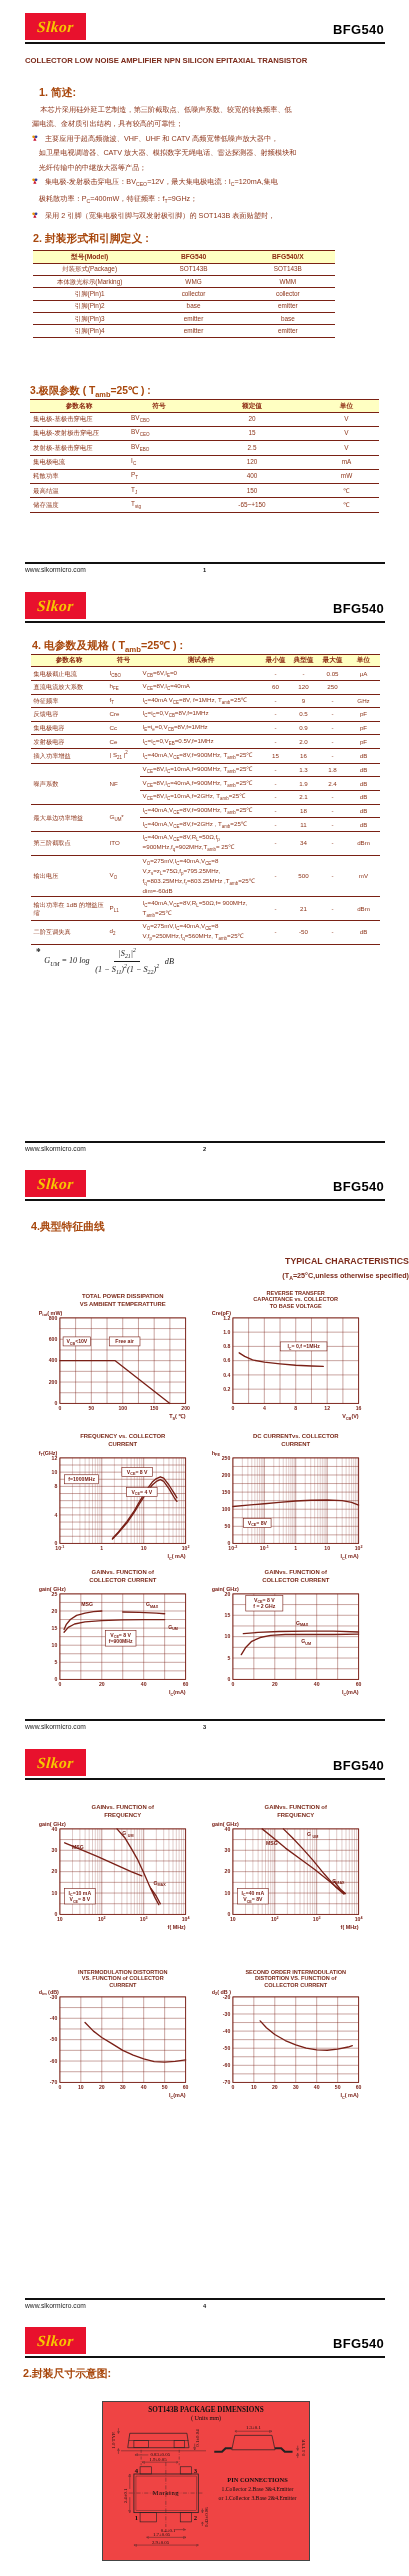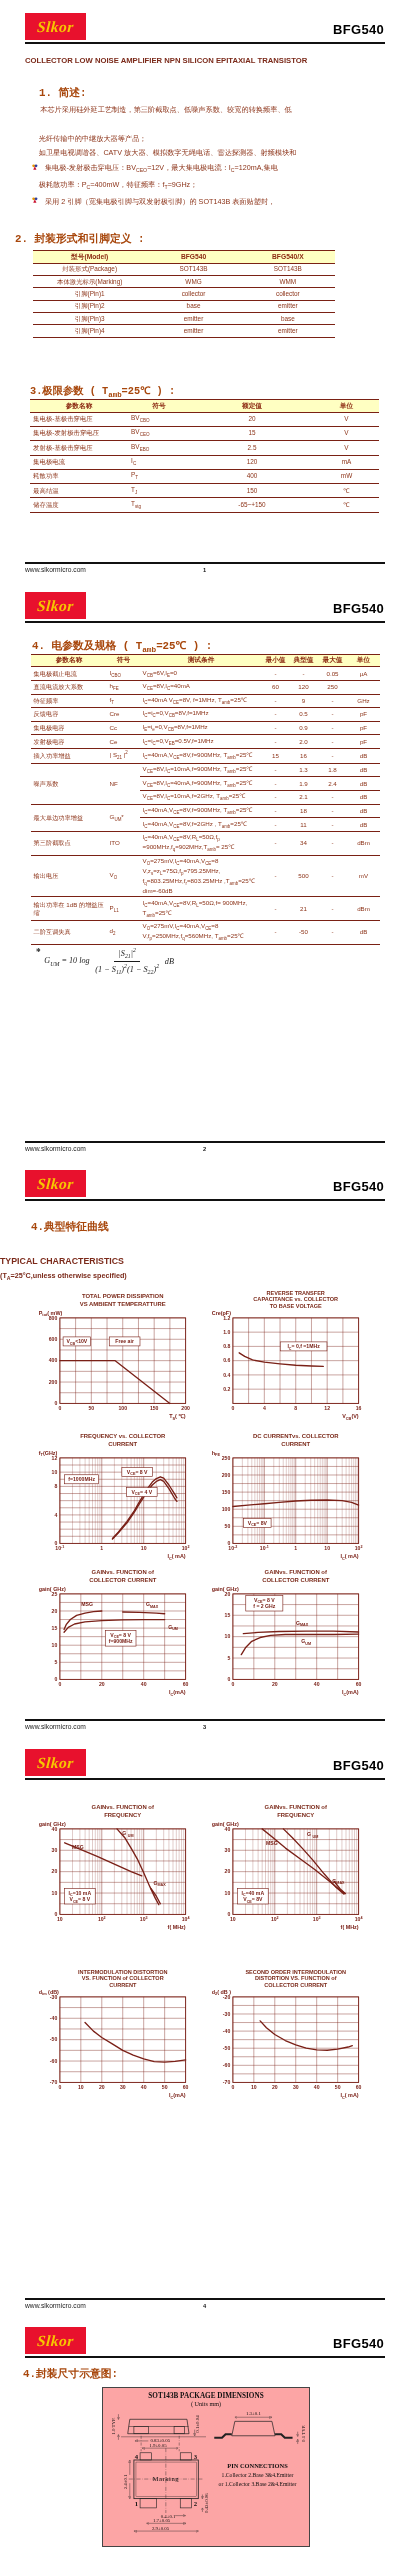--- a/index.html
+++ b/index.html
@@ -9,44 +9,44 @@
   .logo{position:absolute;left:25px;top:13px;width:61px;height:27px;background:#e8112d;display:flex;align-items:center;justify-content:center;}
   .logo .lt{color:#f7c600;font-family:"Liberation Serif",serif;font-style:italic;font-weight:bold;font-size:15.5px;letter-spacing:0.5px;transform:skewX(-4deg);}
   .model{position:absolute;right:25px;top:21.6px;font-size:13px;font-weight:bold;color:#000;letter-spacing:0.3px;}
   .hrule{position:absolute;left:25px;width:360px;top:42px;height:2.1px;background:#111;}
   
   .frule{position:absolute;left:25px;width:360px;top:562px;height:1.5px;background:#111;}
   .furl{position:absolute;left:25px;top:566px;font-size:6.7px;color:#1d1d1d;}
   .fpage{position:absolute;left:0;width:409px;top:567px;text-align:center;font-size:5.7px;font-weight:bold;color:#111;}
   
   .subtitle{position:absolute;left:25px;top:56px;font-size:7.7px;font-weight:bold;color:#7b2a1a;}
-  .h-sec{position:absolute;font-weight:bold;color:#a8470c;font-size:10.8px;font-family:Liberation Mono, monospace;}
+  .h-sec{position:absolute;font-weight:bold;color:#a8470c;font-size:10.8px;}
   .body-text{position:absolute;color:#8c3318;font-size:7.2px;line-height:14.4px;}
   .b-line{white-space:nowrap;}
   .b-first .txt{margin-left:7.2px;}
   .b-cont{padding-left:6.7px;}
   
   .tblwrap{position:absolute;}
   .tbl{border-collapse:collapse;color:#8c3318;table-layout:fixed;width:100%;}
   .tbl th,.tbl td{border-bottom:1px solid #7a2114;padding:1.5px 3.1px;font-size:6.4px;line-height:1.3;overflow-wrap:break-word;}
   .tbl thead th{background:#ffffc2;border-top:1.5px solid #7a2114;border-bottom:1.5px solid #7a2114;font-size:6.7px;color:#8c2a12;}
   .spec th,.spec td{font-size:6.2px;padding:1.3px 2.6px;}
   sub{font-size:72%;} sup{font-size:72%;}
   
   .formula{position:absolute;display:flex;align-items:center;gap:3.6px;color:#1a1a1a;font-family:"Liberation Serif",serif;font-style:italic;font-size:8.2px;}
   .formula .star{font-style:normal;font-weight:bold;font-size:9.3px;align-self:flex-start;}
   .frac{display:inline-flex;flex-direction:column;align-items:center;line-height:1.25;}
   .frac .num{padding:0 4.1px 0.5px;border-bottom:0.8px solid #1a1a1a;}
   .frac .den{padding:0.5px 2.1px 0;}
   
-  .tc-title{position:absolute;left:0;width:409px;text-align:left;font-weight:bold;color:#7b2a1a;}
+  .tc-title{position:absolute;left:0;width:409px;text-align:right;font-weight:bold;color:#7b2a1a;}
   .chart{position:absolute;width:155px;}
   .chart svg{display:block;font-family:"Liberation Sans",sans-serif;}
   
-  .figbox{position:absolute;left:102px;top:73px;width:206px;height:158px;border:0.8px solid #444;background:#fca5a5;}
+  .figbox{position:absolute;left:102px;top:87px;width:206px;height:158px;border:0.8px solid #444;background:#ef4444;}
   .figtitle{margin-top:4.1px;text-align:center;font-family:"Liberation Serif",serif;font-weight:bold;font-size:7.2px;color:#111;}
   .figunits{text-align:center;font-family:"Liberation Serif",serif;font-size:6.2px;color:#111;}
   .pkg{position:absolute;left:0;top:23px;}
   .pkg line,.pkg polyline,.pkg rect,.pkg path,.pkg polygon{stroke:#222;fill:none;}
   .pkg text{fill:#111;font-family:"Liberation Serif",serif;font-size:9.5px;}
   .pkg .pin{font-size:13px;font-weight:bold;}
   .pkg .pc-t{font-size:12.5px;font-weight:bold;}
   .pkg .pc-l{font-size:11px;}
   .pkg .mk{font-size:13px;letter-spacing:1px;}
 </style>
@@ -59,38 +59,44 @@
     <div class="logo">
         <span class="lt">Slkor</span>
       </div>
     <div class="model">BFG540</div>
     <div class="hrule"></div>
 
     <div class="subtitle">COLLECTOR LOW NOISE AMPLIFIER NPN SILICON EPITAXIAL TRANSISTOR</div>
     <div class="h-sec" style="left:39px;top:86px">1. 简述:</div>
     <div class="body-text" style="left:32px;top:103px;width:361px">
         <div class="b-line" style="padding-left: 8.2px;">本芯片采用硅外延工艺制造，第三阶截取点、低噪声系数、较宽的转换频率、低</div>
+        <div class="b-line" style="padding-left: 0px;">漏电流、金材质引出结构，具有较高的可靠性；</div>
       </div>
     <div class="body-text" style="left:32px;top:132px;width:366px">
+        <div class="b-line b-first"><svg width="5.7" height="6.2" viewBox="0 0 11 12">
+            <circle cx="3.2" cy="3.6" r="2.7" fill="#e99700"></circle>
+            <circle cx="7.8" cy="3.6" r="2.7" fill="#2f3f9e"></circle>
+            <path d="M5.5 4.5 L8.6 11 L2.4 11 Z" fill="#c8102e"></path>
+          </svg><span class="txt">主要应用于超高频微波、VHF、UHF 和 CATV 高频宽带低噪声放大器中，</span></div>
+        <div class="b-line b-cont">如卫星电视调谐器、CATV 放大器、模拟数字无绳电话、雷达探测器、射频模块和</div>
         <div class="b-line b-cont">光纤传输中的中继放大器等产品；</div>
-        <div class="b-line b-cont">如卫星电视调谐器、CATV 放大器、模拟数字无绳电话、雷达探测器、射频模块和</div>
         <div class="b-line b-first"><svg width="5.7" height="6.2" viewBox="0 0 11 12">
             <circle cx="3.2" cy="3.6" r="2.7" fill="#e99700"></circle>
             <circle cx="7.8" cy="3.6" r="2.7" fill="#2f3f9e"></circle>
             <path d="M5.5 4.5 L8.6 11 L2.4 11 Z" fill="#c8102e"></path>
           </svg><span class="txt">集电极-发射极击穿电压：BV<sub>CEO</sub>=12V，最大集电极电流：I<sub>C</sub>=120mA,集电</span></div>
         <div class="b-line b-cont">极耗散功率：P<sub>C</sub>=400mW，特征频率：f<sub>T</sub>=9GHz；</div>
         <div class="b-line b-first"><svg width="5.7" height="6.2" viewBox="0 0 11 12">
             <circle cx="3.2" cy="3.6" r="2.7" fill="#e99700"></circle>
             <circle cx="7.8" cy="3.6" r="2.7" fill="#2f3f9e"></circle>
             <path d="M5.5 4.5 L8.6 11 L2.4 11 Z" fill="#c8102e"></path>
           </svg><span class="txt">采用 2 引脚（宽集电极引脚与双发射极引脚）的 SOT143B 表面贴塑封，</span></div>
       </div>
 
-    <div class="h-sec" style="left:15px;top:232px">2. 封装形式和引脚定义 :</div>
+    <div class="h-sec" style="left:33px;top:232px">2. 封装形式和引脚定义 :</div>
     <div class="tblwrap" style="left:33px;top:250px;width:302px">
         <table class="tbl">
           <colgroup>
             <col style="width: 113px;">
             <col style="width: 94px;">
             <col style="width: 94px;">
           </colgroup>
           <thead>
             <tr>
               <th>型号(Model)</th>
@@ -936,21 +942,21 @@
     <div class="fpage">4</div>
   </section>
 
   <section class="page" style="top:2314px">
     <div class="logo">
         <span class="lt">Slkor</span>
       </div>
     <div class="model">BFG540</div>
     <div class="hrule"></div>
 
-    <div class="h-sec" style="left:23px;top:53px">4.封装尺寸示意图:</div>
+    <div class="h-sec" style="left:23px;top:53px">2.封装尺寸示意图:</div>
 
     <div class="figbox">
       <div class="figtitle">SOT143B PACKAGE DIMENSIONS</div>
       <div class="figunits">( Units mm)</div>
       <svg class="pkg" width="205" height="133" viewBox="0 0 398 258">
         <defs>
           <marker id="ar" viewBox="0 0 10 10" refX="9" refY="5" markerWidth="7" markerHeight="7" orient="auto-start-reverse">
               <path d="M0,0 L10,5 L0,10 z" fill="#222" stroke="none"></path>
             </marker>
         </defs>

